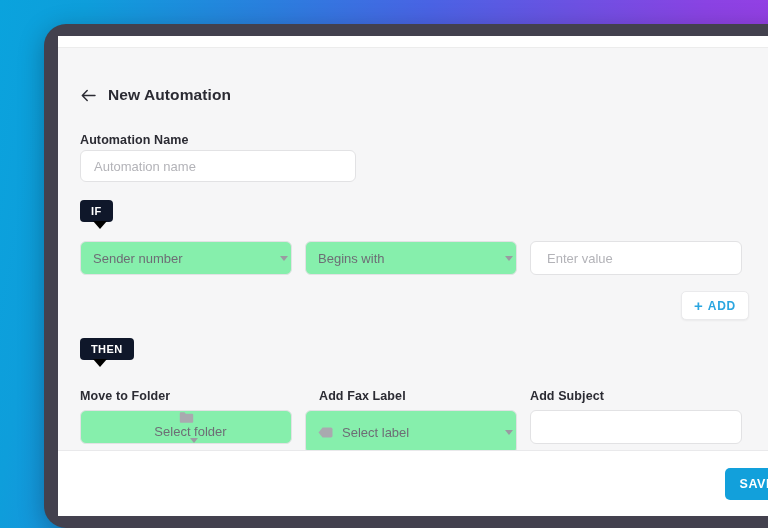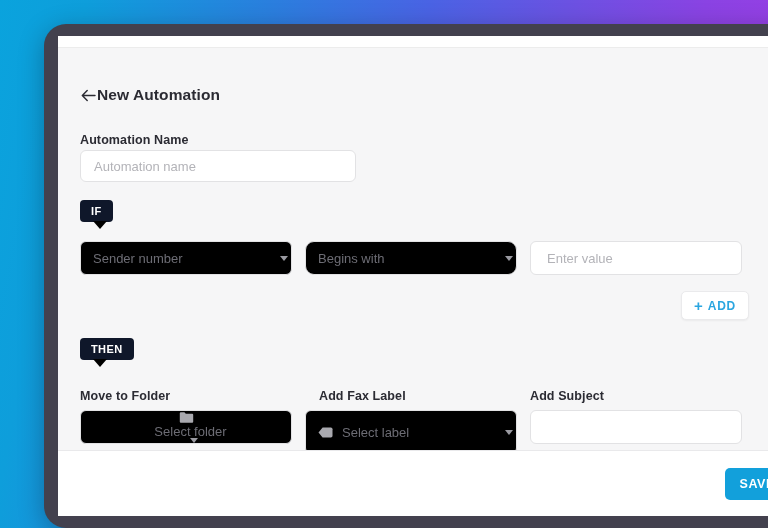--- a/index.html
+++ b/index.html
@@ -71,20 +71,21 @@
     padding: 0;
   }
 
   
   .page-header {
     position: absolute;
     left: 22px;
     top: 38px;
     display: flex;
     align-items: center;
+    gap: 11px;
   }
   .back-arrow {
     width: 17px;
     height: 17px;
     display: inline-block;
     position: relative;
     cursor: pointer;
   }
   .back-arrow svg { display: block; }
   .page-title-text {
@@ -117,21 +118,21 @@
     outline: none;
   }
   .text-input::placeholder {
     color: #b3b3b8;
   }
 
   
   .select-box {
     position: absolute;
     box-sizing: border-box;
-    background: #000000;
+    background: #86efac;
     border: 1px solid #e2e2e4;
     border-radius: 6px;
     display: flex;
     align-items: center;
     padding: 0 3px 0 12px;
     cursor: pointer;
   }
   .select-label {
     flex: 1;
     font-size: 13px;
@@ -263,21 +264,21 @@
       <div class="field-label" style="left:22px; top:85px;">Automation Name</div>
       <input class="text-input" style="left: 22px; top: 102px; width: 276px; height: 32px;" type="text" placeholder="Automation name">
 
       <div class="cond-badge" style="left:22px; top:152px;">IF</div>
 
       <div class="select-box" style="left:22px; top:193px; width:212px; height:34px;">
         <span class="select-label">Sender number</span>
         <span class="select-caret"></span>
       </div>
 
-      <div class="select-box" style="left:247px; top:193px; width:212px; height:34px;border-radius:9px;">
+      <div class="select-box" style="left:247px; top:193px; width:212px; height:34px;">
         <span class="select-label">Begins with</span>
         <span class="select-caret"></span>
       </div>
 
       <input class="text-input" style="left: 472px; top: 193px; width: 212px; height: 34px; padding-left: 16px;" type="text" placeholder="Enter value">
 
       <div id="add-button" style="left:623px; top:243px;">
         <span class="add-plus">+</span>
         <span class="add-text">ADD</span>
       </div>

